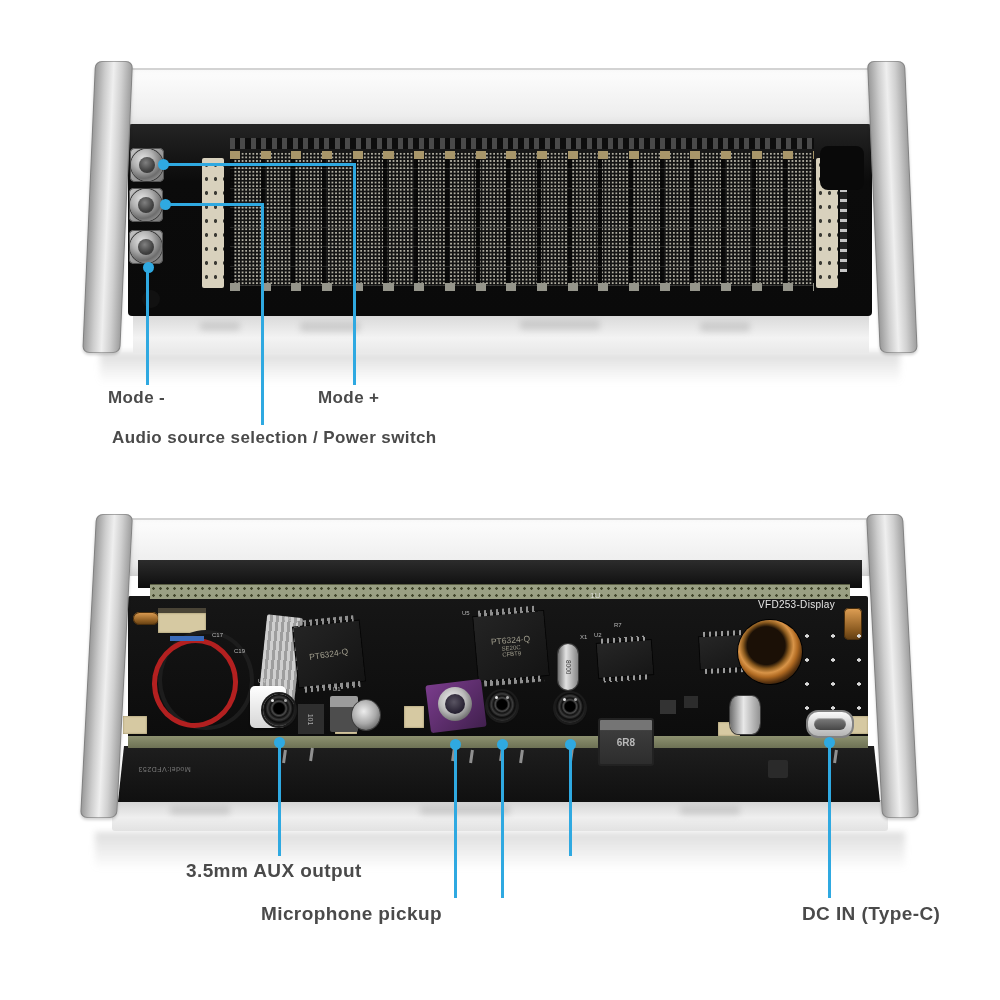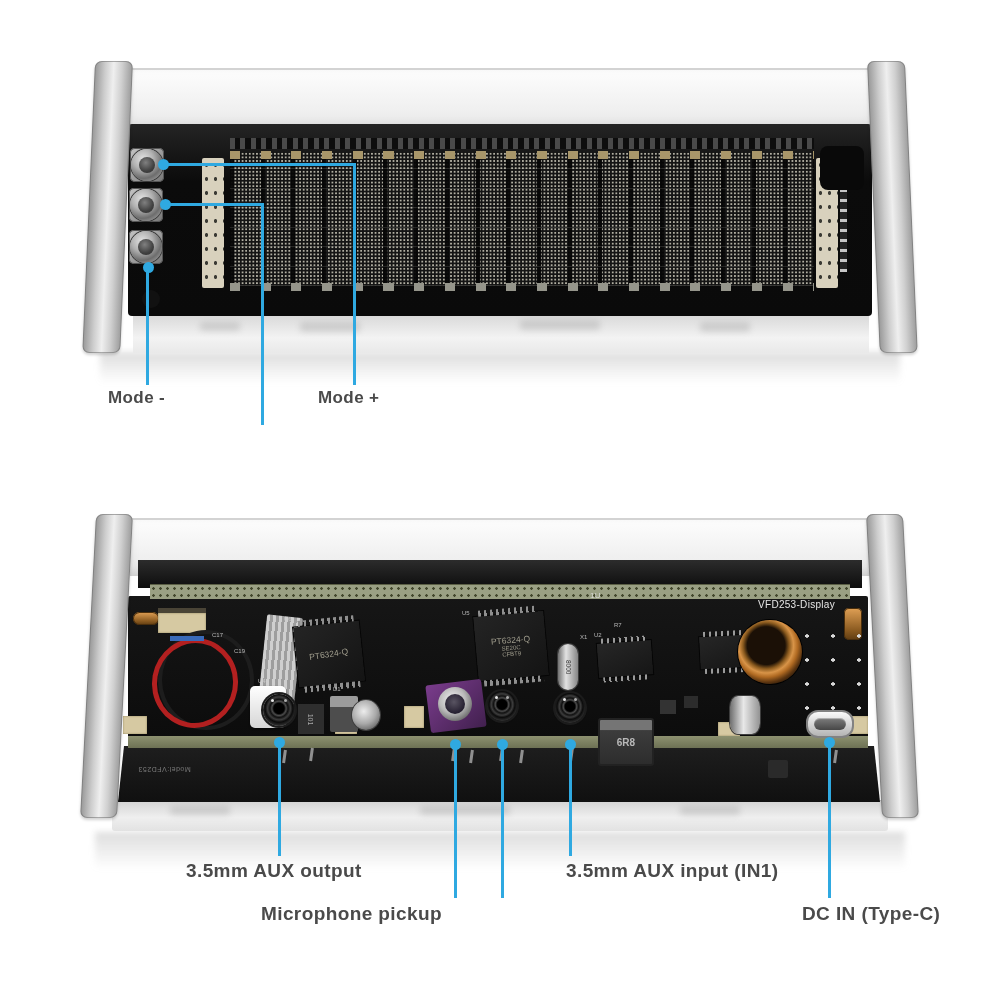--- a/index.html
+++ b/index.html
@@ -127,20 +127,21 @@
   <div class="cdot" style="left:158px;top:159px;"></div>
   <div class="cline" style="left:163px;top:163px;width:192px;height:3px;"></div>
   <div class="cline" style="left:353px;top:163px;width:3px;height:222px;"></div>
   <div class="cdot" style="left:160px;top:199px;"></div>
   <div class="cline" style="left:165px;top:203px;width:99px;height:3px;"></div>
   <div class="cline" style="left:261px;top:203px;width:3px;height:222px;"></div>
   <div class="cdot" style="left:143px;top:262px;"></div>
   <div class="cline" style="left:146px;top:267px;width:3px;height:118px;"></div>
   <div class="lbl lbl-top" style="left:108px;top:388px;">Mode -</div>
   <div class="lbl lbl-top" style="left:318px;top:388px;">Mode +</div>
+  <div class="lbl lbl-top" style="left:112px;top:428px;">Audio source selection / Power switch</div>
 
   <div>
     <div class="refl" style="left:95px;top:832px;width:810px;height:48px;"></div>
     <div class="bracket" style="left:96px;top:514px;width:37px;height:304px;transform:skewX(-3deg);transform-origin:top center;"></div>
     <div class="bracket" style="left:866px;top:514px;width:37px;height:304px;transform:skewX(3deg);transform-origin:top center;"></div>
     <div class="acryl" style="left:130px;top:518px;width:740px;height:56px;"></div>
     <div class="abs" style="left:138px;top:560px;width:724px;height:28px;background:linear-gradient(180deg,#2c2c2c,#0d0d0d);z-index:4;"></div>
     <div class="pinstrip" style="left:150px;top:584px;width:700px;height:14px;"></div>
     <div class="pcb" style="left:128px;top:596px;width:740px;height:142px;"></div>
 
@@ -232,17 +233,16 @@
   <div class="cdot" style="left:450px;top:739px;"></div>
   <div class="cline" style="left:454px;top:744px;width:3px;height:154px;"></div>
   <div class="cdot" style="left:497px;top:739px;"></div>
   <div class="cline" style="left:501px;top:744px;width:3px;height:154px;"></div>
   <div class="cdot" style="left:565px;top:739px;"></div>
   <div class="cline" style="left:569px;top:744px;width:3px;height:112px;"></div>
   <div class="cdot" style="left:824px;top:737px;"></div>
   <div class="cline" style="left:828px;top:742px;width:3px;height:156px;"></div>
 
   <div class="lbl lbl-bot" style="left:173px;top:860px;">3.5mm AUX output</div>
-  <div class="lbl lbl-bot" style="left:553px;top:860px;">3.5mm AUX input (IN1)</div>
   <div class="lbl lbl-bot" style="left:248px;top:903px;">Microphone pickup</div>
   <div class="lbl lbl-bot" style="left:789px;top:903px;">DC IN (Type-C)</div>
 
 </div>
 
 </body></html>

